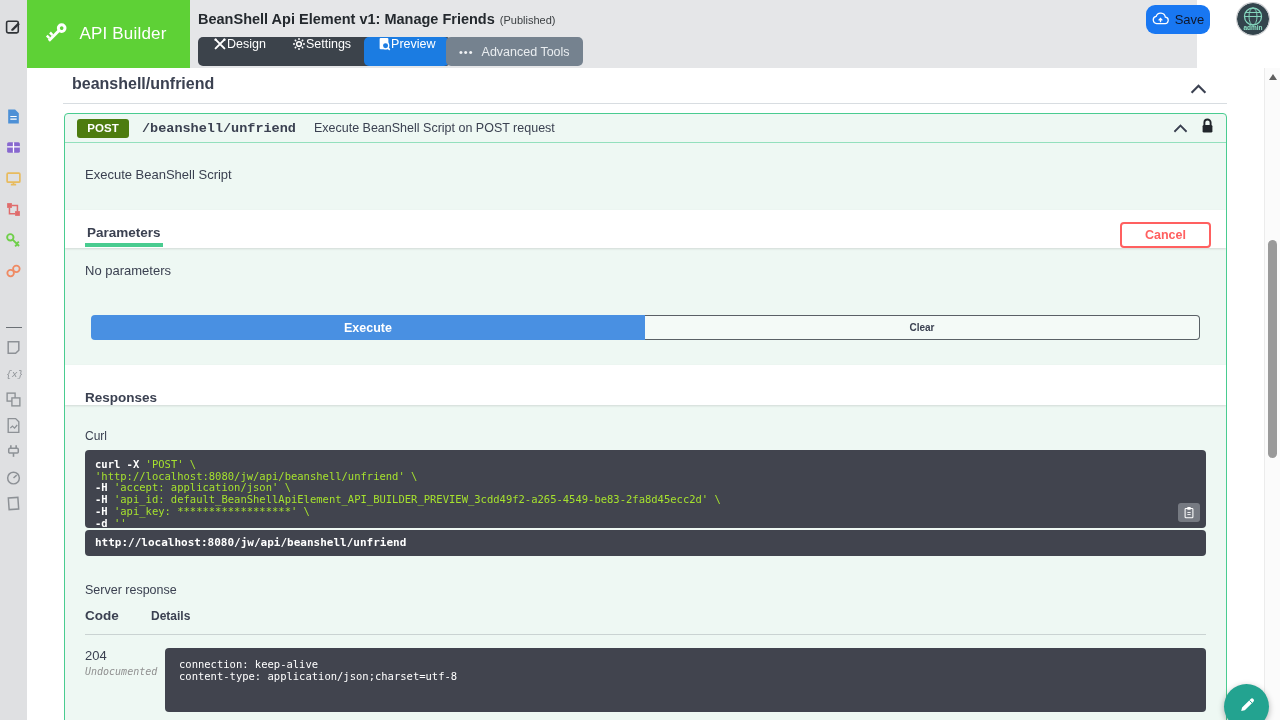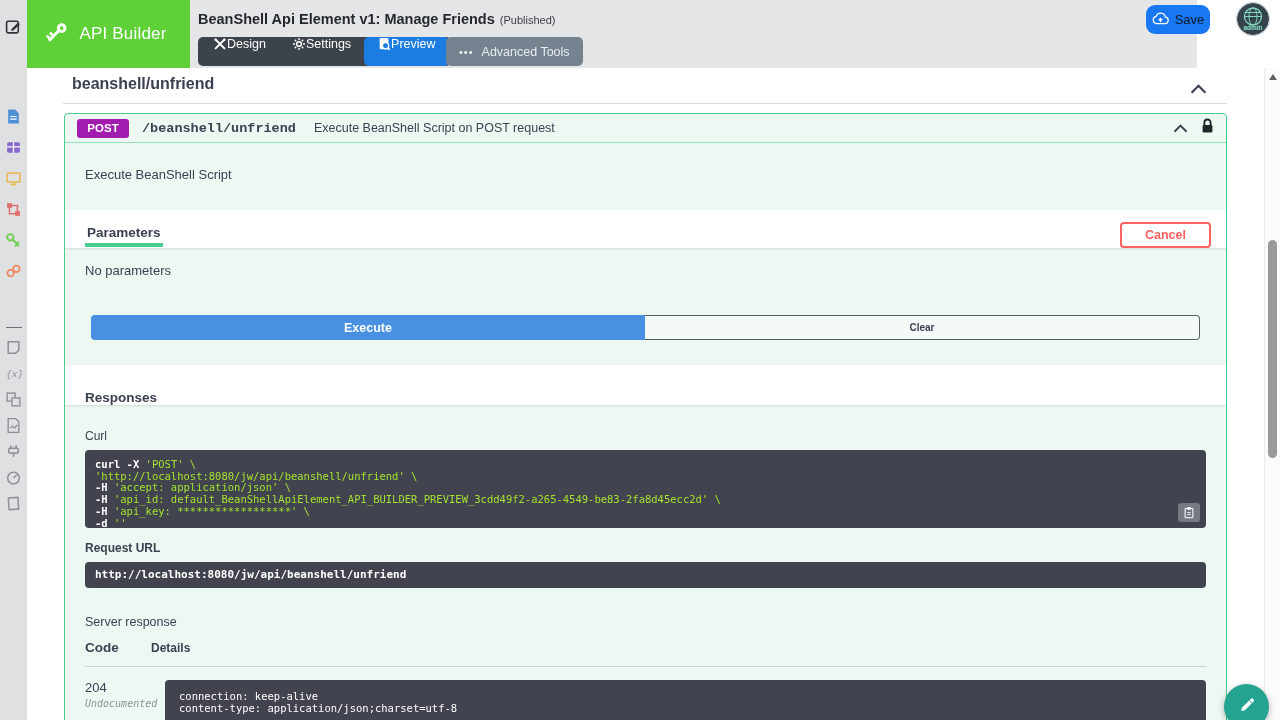--- a/index.html
+++ b/index.html
@@ -29,21 +29,21 @@
   #avatar { position:absolute; left:1217px; top:3px; width:32px; height:32px; border-radius:50%; overflow:hidden; cursor:pointer; box-shadow:0 0 0 1px #c8cacd; }
 
   
   #content { position:absolute; left:27px; top:68px; width:1237px; height:652px; background:#fff; overflow:hidden; }
   #ep-heading { position:absolute; left:45px; top:7px; font-size:16px; font-weight:bold; color:#3b4151; }
   #ep-collapse { position:absolute; left:1163px; top:12px; cursor:pointer; }
   #heading-div { position:absolute; left:36px; top:35px; width:1164px; border-top:1px solid #d8dde1; }
 
   #opblock { position:absolute; left:37px; top:45px; width:1163px; height:640px; background:#eef8f3; border:1px solid #49cc90; border-radius:4px; overflow:hidden; }
   #op-summary { height:29px; display:flex; align-items:center; padding:0 12px; border-bottom:1px solid rgba(73,204,144,.55); }
-  .method-badge { width:52px; height:19px; background:#a21caf; border-radius:3px; color:#fff; font-weight:bold; font-size:11.5px; display:flex; align-items:center; justify-content:center; cursor:pointer; }
+  .method-badge { width:52px; height:19px; background:#4d7c0f; border-radius:3px; color:#fff; font-weight:bold; font-size:11.5px; display:flex; align-items:center; justify-content:center; cursor:pointer; }
   .op-path { margin-left:13px; font-family:"Liberation Mono", monospace; font-weight:bold; font-size:13.5px; color:#3b4151; }
   .op-sum-desc { margin-left:18px; font-size:12.5px; color:#3b4151; }
   #op-summary .spacer { flex:1; }
   .sum-icons { display:flex; align-items:center; gap:13px; }
 
   .op-desc { padding:24px 20px 28px; font-size:13px; color:#3b4151; }
 
   .section-header { background:#fff; box-shadow:0 1px 2px rgba(0,0,0,.12); height:38px; display:flex; align-items:flex-end; justify-content:space-between; padding:0 15px 0 20px; position:relative; }
   .param-tab { font-size:13.5px; font-weight:bold; color:#3b4151; align-self:flex-end; border-bottom:4px solid #49cc90; padding:9px 2px 3px; margin-bottom:1px; cursor:pointer; }
   #cancel-btn { border:2px solid #ff6060; color:#ff6060; background:#fff; font-weight:bold; font-size:12.5px; border-radius:4px; padding:4px 23px; cursor:pointer; font-family:inherit; }
@@ -298,21 +298,20 @@
           </div>
         <button id="copy-btn">
           <svg width="12" height="13" viewBox="0 0 14 16">
               <rect x="2.2" y="3" width="9.6" height="11.5" rx="1" fill="none" stroke="#fff" stroke-width="1.3"></rect>
               <rect x="4.8" y="1.3" width="4.4" height="3.2" rx=".8" fill="#fff"></rect>
               <path d="M5 8h4M5 10.5h4" stroke="#fff" stroke-width="1.1"></path>
             </svg>
         </button>
       </div>
 
-      <div class="small-label requrl-label">Request URL</div>
       <div class="code-block" id="requrl-block">http://localhost:8080/jw/api/beanshell/unfriend</div>
 
       <div class="small-label server-resp-label">Server response</div>
 
       <div class="resp-table-head">
         <span class="col-code-h">Code</span>
         <span class="col-details-h">Details</span>
       </div>
 
       <div class="resp-row">

